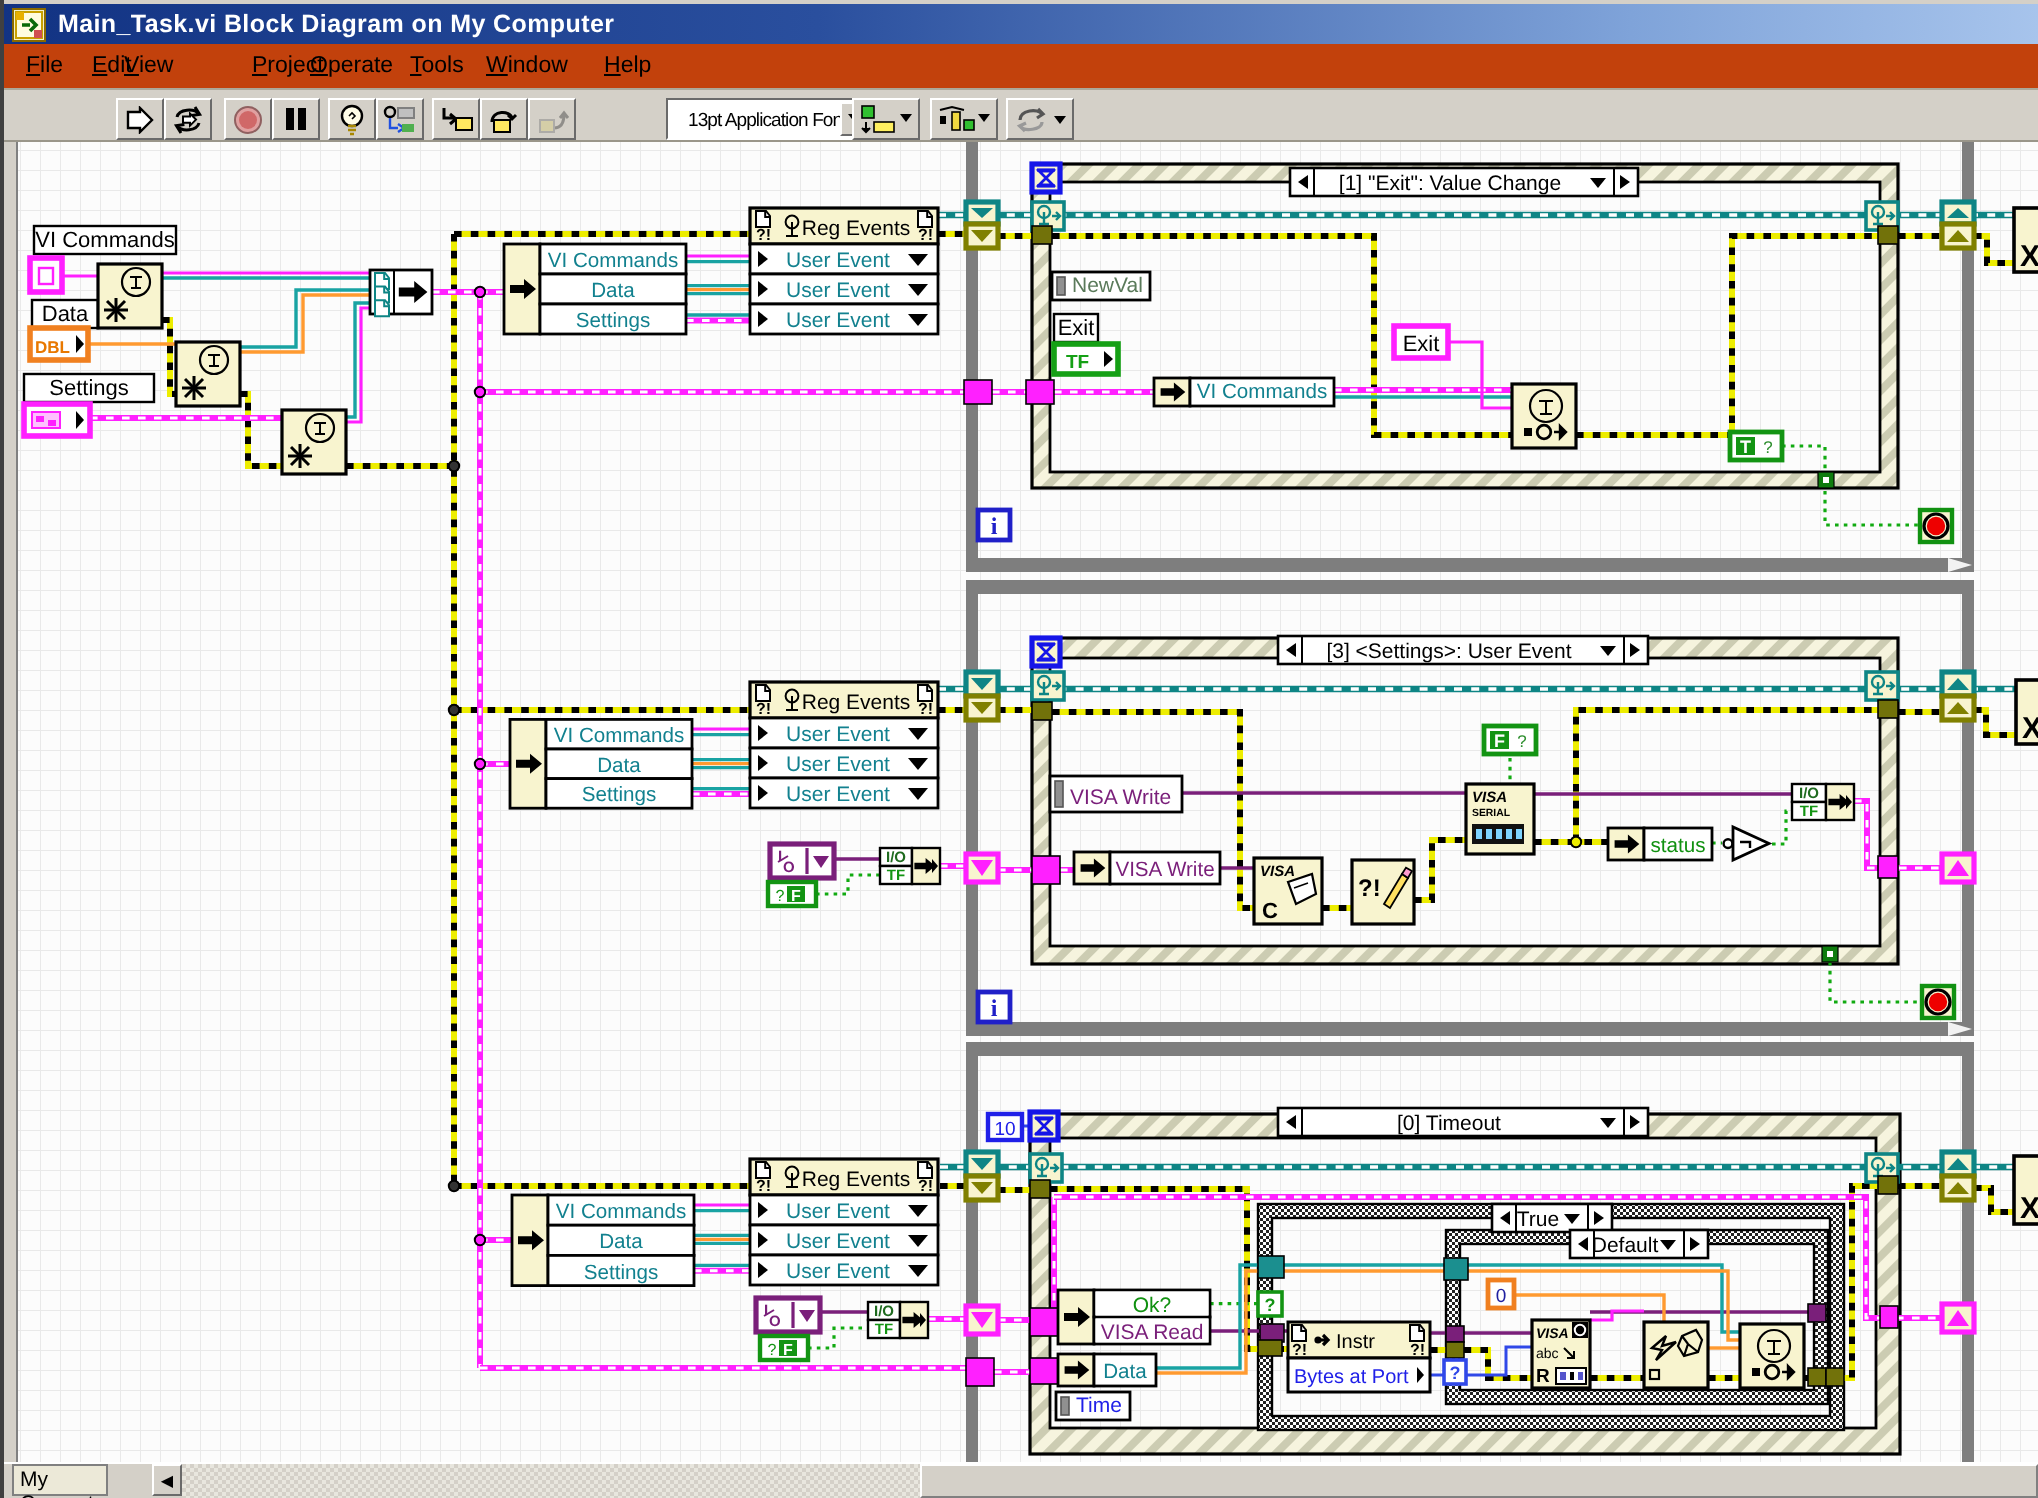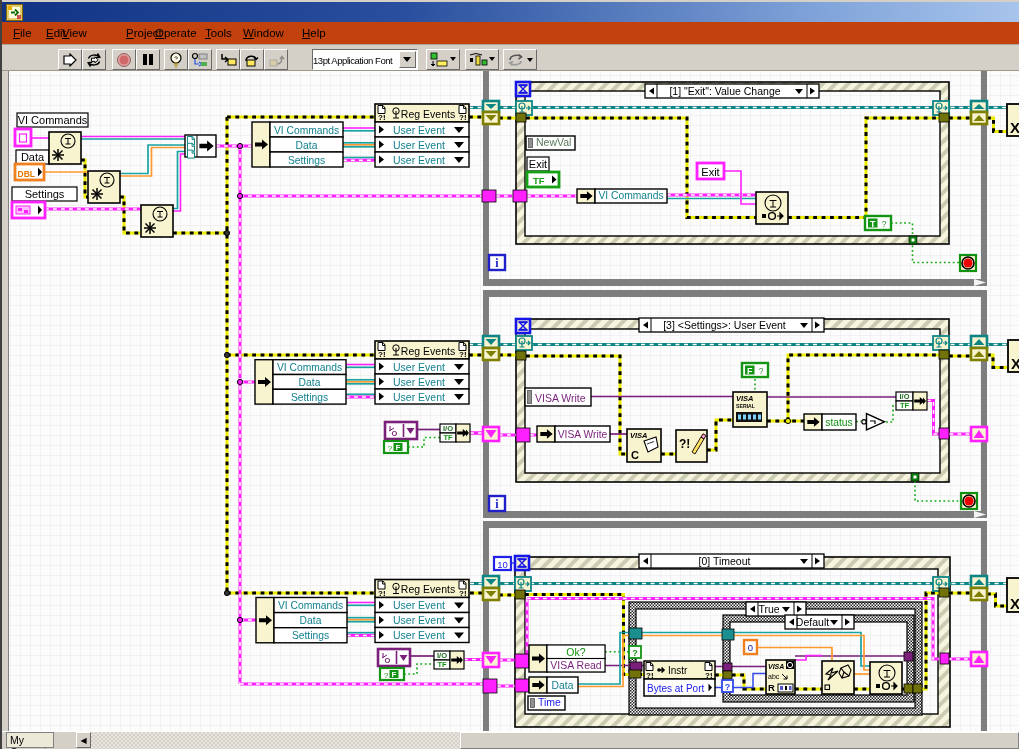--- a/index.html
+++ b/index.html
@@ -709,20 +709,21 @@
     </svg></div>
 <div class="chrome" id="topline"></div>
 <div class="chrome" id="titlebar">
  <svg width="17" height="17" style="margin-left:4px">
       <rect x="0.5" y="0.5" width="16" height="16" fill="#F4F0C8" stroke="#8A6A00"></rect>
       <rect x="2" y="2" width="13" height="13" fill="#FFFCE0" stroke="#C8A000" stroke-width="1"></rect>
       <path d="M 5 8.5 L 9 8.5 M 9 5.5 L 12 8.5 L 9 11.5" stroke="#0A6A0A" stroke-width="1.8" fill="none"></path>
       <rect x="2" y="2" width="4" height="4" fill="#E8B000"></rect>
       <rect x="11" y="11" width="4" height="4" fill="#D05050"></rect>
     </svg>
+ <span id="titletext">Main_Task.vi Block Diagram on My Computer</span>
 </div>
 <div class="chrome" id="menubar">
  <span style="left:11px"><u>F</u>ile</span>
     <span style="left:44px"><u>E</u>dit</span>
     <span style="left:60px"><u>V</u>iew</span>
     <span style="left:124px"><u>P</u>roject</span>
     <span style="left:153px"><u>O</u>perate</span>
     <span style="left:203px"><u>T</u>ools</span>
     <span style="left:241px"><u>W</u>indow</span>
     <span style="left:300px"><u>H</u>elp</span>
@@ -778,21 +779,21 @@
         <path d="M 3 9 C 3 3 12 3 13 7 M 11 5.5 L 13 7.5 L 15 5.5" stroke="#000" stroke-width="1.5" fill="none"></path>
         <rect x="4" y="8" width="8" height="6" fill="#FFE860" stroke="#000"></rect>
       </svg>
     </div>
  <div class="tbtn" style="left:262px">
       <svg width="18" height="15" opacity="0.45">
         <path d="M 10 12 C 14 12 15 9 15 5 M 13 7 L 15 4.5 L 17 7" stroke="#404040" stroke-width="1.5" fill="none"></path>
         <rect x="3" y="8" width="7" height="6" fill="#D8CC80" stroke="#808080"></rect>
       </svg>
     </div>
- <div style="position:absolute;left:310px;top:3px;width:106px;height:21px;background:#FFF;border:1px solid;border-color:#6A6A6A #FFF #FFF #6A6A6A;font-size:9.5px;padding:5px 0 0 0;white-space:nowrap;letter-spacing:-0.45px">13pt Application Font
+ <div style="position:absolute;left:331px;top:3px;width:106px;height:21px;background:#FFF;border:1px solid;border-color:#6A6A6A #FFF #FFF #6A6A6A;font-size:9.5px;padding:5px 0 0 10px;white-space:nowrap;letter-spacing:-0.45px">13pt Application Font
    <span style="position:absolute;right:1px;top:1px;width:17px;height:17px;background:#D4D0C8;border:1px solid;border-color:#FFF #6A6A6A #6A6A6A #FFF;text-align:center"><svg width="9" height="6" style="margin-top:5px">
           <path d="M 0 0 L 8 0 L 4 5 Z" fill="#000"></path>
         </svg></span>
  </div>
  <div class="tbtn" style="left:424px;width:34px">
       <svg width="28" height="16">
         <rect x="2" y="1" width="6" height="6" fill="#30C030" stroke="#000" stroke-width="0.8"></rect>
         <rect x="8" y="9" width="10" height="5" fill="#FFF060" stroke="#000" stroke-width="0.8"></rect>
         <path d="M 4 9 L 4 14 M 2 12 L 4 14 L 6 12" stroke="#000" stroke-width="1"></path>
         <path d="M 21 5 L 27 5 L 24 9 Z" fill="#000"></path>

